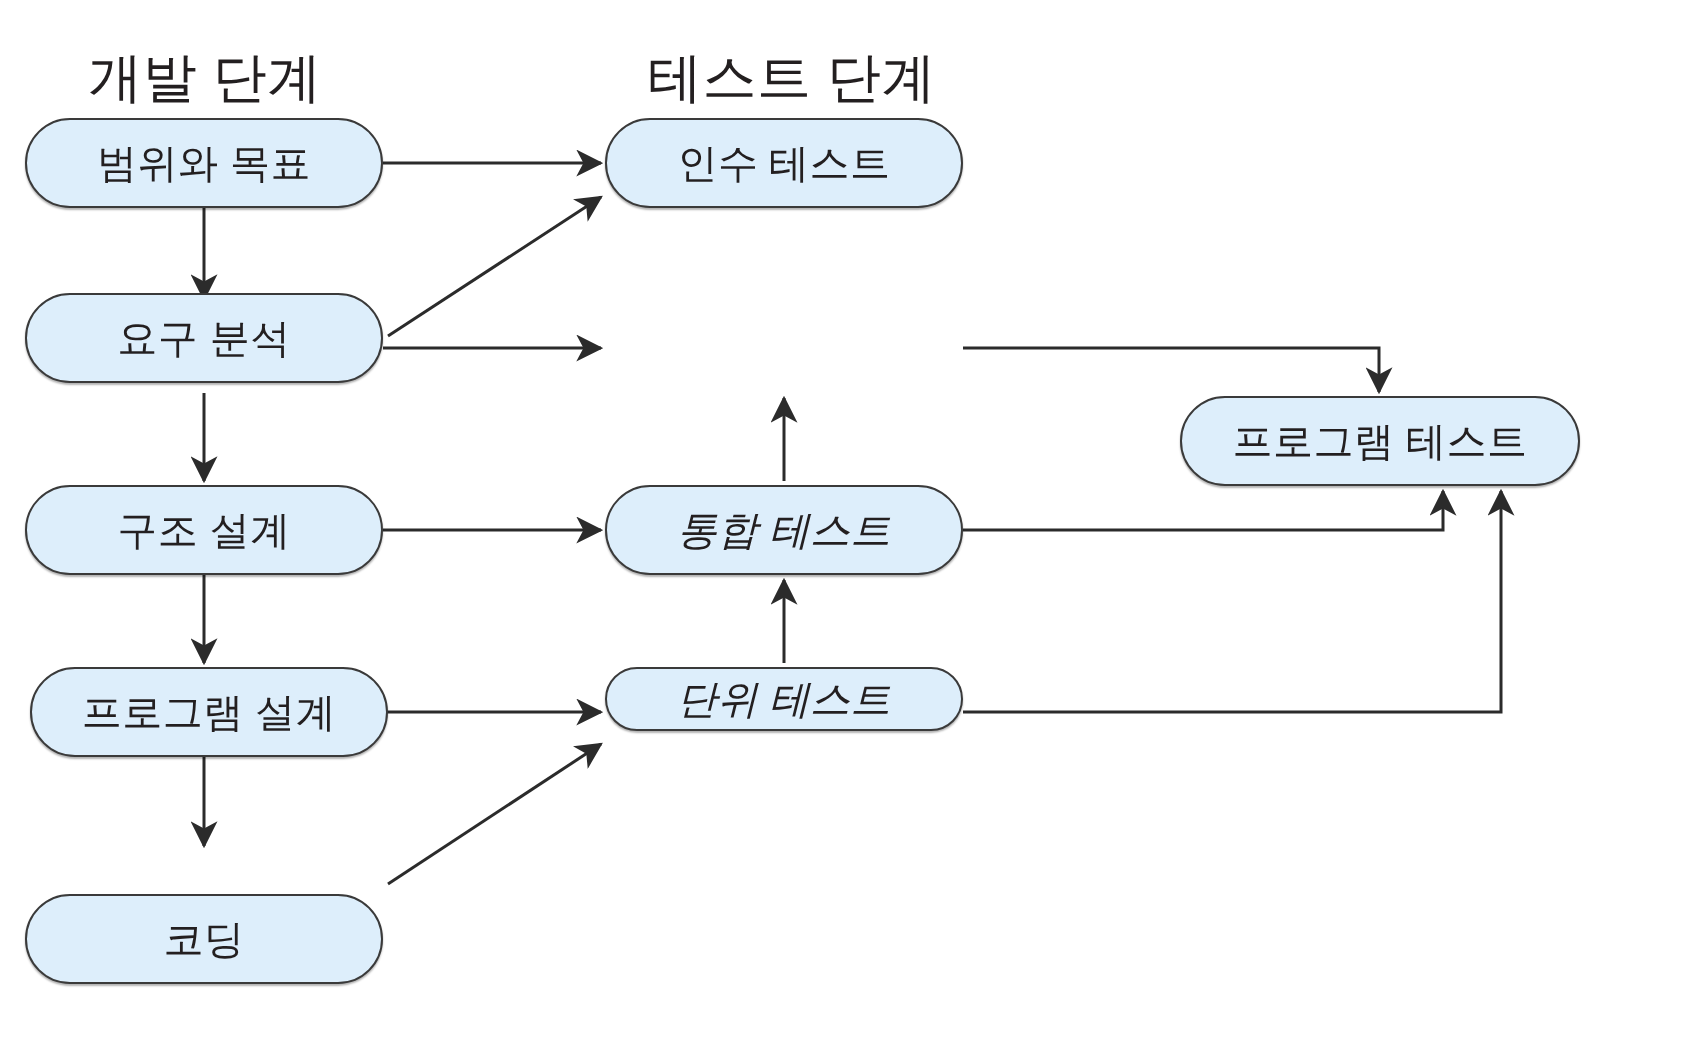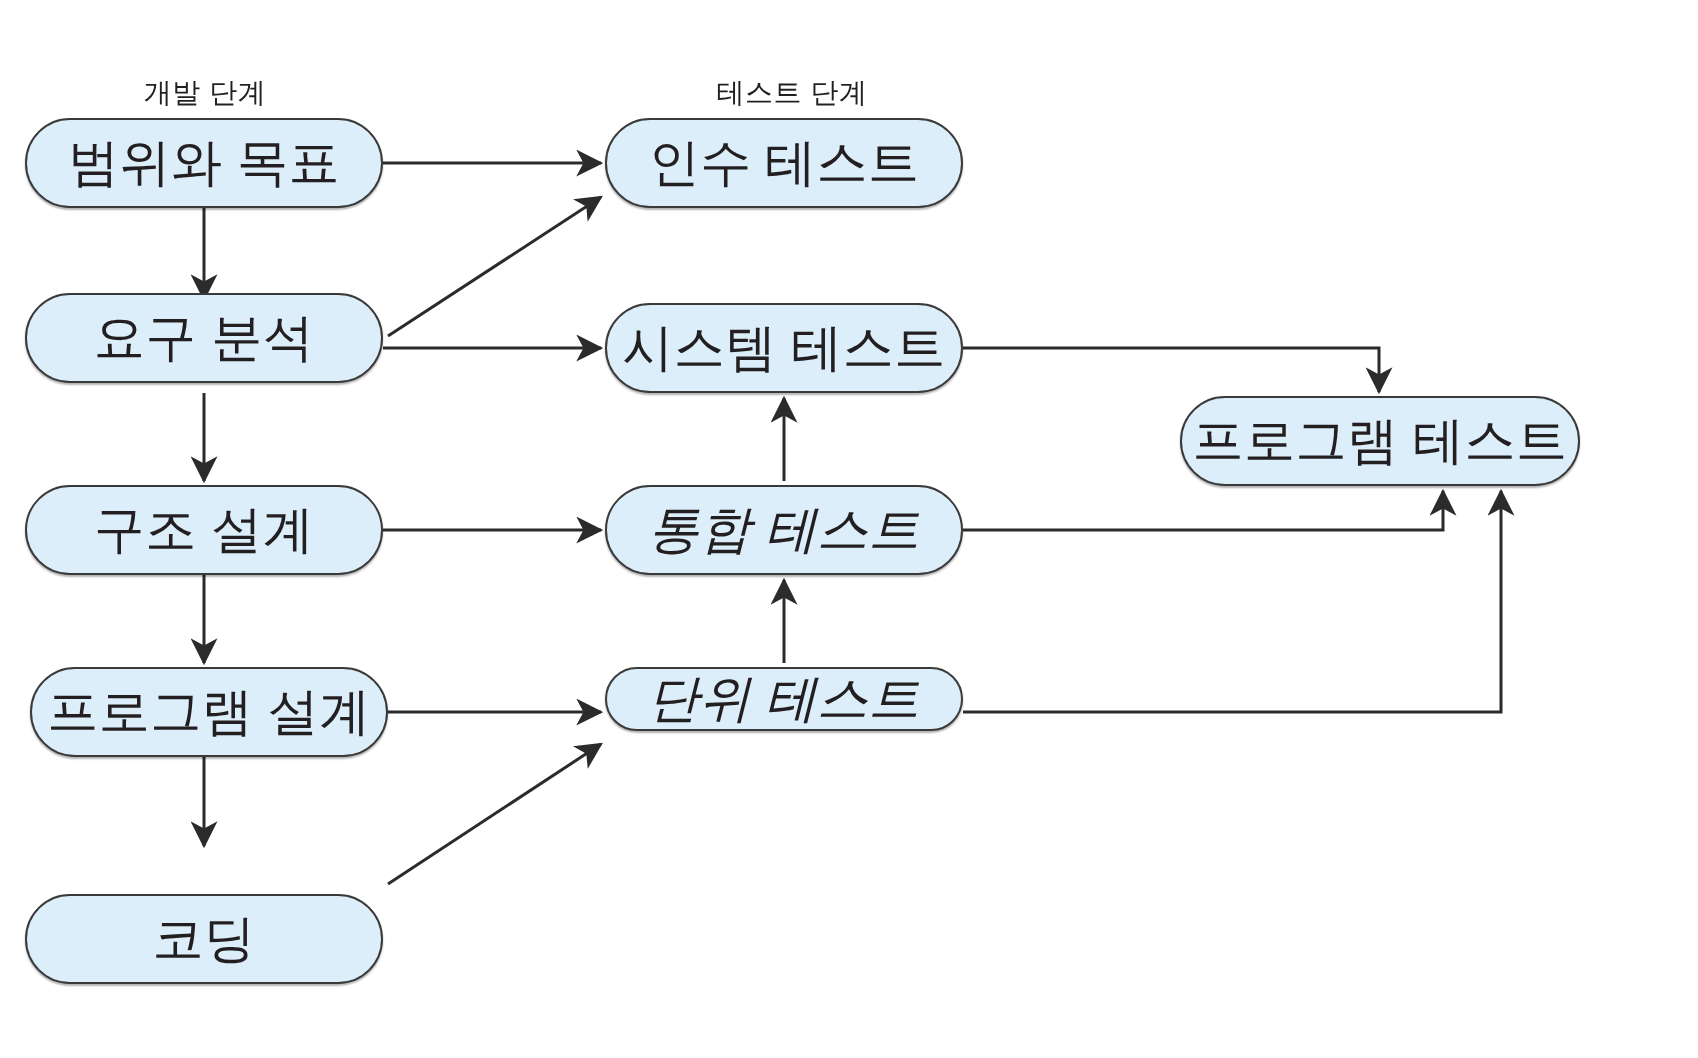--- a/index.html
+++ b/index.html
@@ -19,38 +19,37 @@
   }
   #edges {
     position: absolute;
     left: 0;
     top: 0;
     width: 1698px;
     height: 1058px;
   }
   .col-header {
     position: absolute;
-    font-size: 28px;
+    font-size: 54px;
     color: #231f20;
     white-space: nowrap;
     transform: translateX(-50%);
     letter-spacing: 0.5px;
-    margin-top: 32px;
   }
   .node {
     position: absolute;
     box-sizing: border-box;
     background: #ddeefb;
     border: 2.5px solid #3a3a3a;
     border-radius: 999px;
     display: flex;
     align-items: center;
     justify-content: center;
     color: #231f20;
-    font-size: 51px;
+    font-size: 40px;
     white-space: nowrap;
     box-shadow: 0 2px 2px rgba(0,0,0,0.30);
     letter-spacing: 0.5px;
   }
 </style>
 </head>
 <body>
 
 <div id="canvas">
 
@@ -88,19 +87,18 @@
   <div class="col-header" style="left:205px; top:42px;">개발 단계</div>
   <div class="col-header" style="left:792px; top:42px;">테스트 단계</div>
 
   <div class="node" style="left:25px; top:118px; width:358px; height:90px;">범위와 목표</div>
   <div class="node" style="left:25px; top:293px; width:358px; height:90px;">요구 분석</div>
   <div class="node" style="left:25px; top:485px; width:358px; height:90px;">구조 설계</div>
   <div class="node" style="left:30px; top:667px; width:358px; height:90px;">프로그램 설계</div>
   <div class="node" style="left:25px; top:850px; width:358px; height:90px;margin-top:44px;">코딩</div>
 
   <div class="node" style="left:605px; top:118px; width:358px; height:90px;font-family:Liberation Serif, serif;">인수 테스트</div>
-  <div class="node" style="left:605px; top:303px; width:358px; height:90px;">시스템 테스트</div>
   <div class="node" style="left:605px; top:485px; width:358px; height:90px;font-style:italic;">통합 테스트</div>
   <div class="node" style="left:605px; top:667px; width:358px; height:64px;font-style:italic;">단위 테스트</div>
 
   <div class="node" style="left:1180px; top:396px; width:400px; height:90px;">프로그램 테스트</div>
 
 </div>
 
 </body></html>

